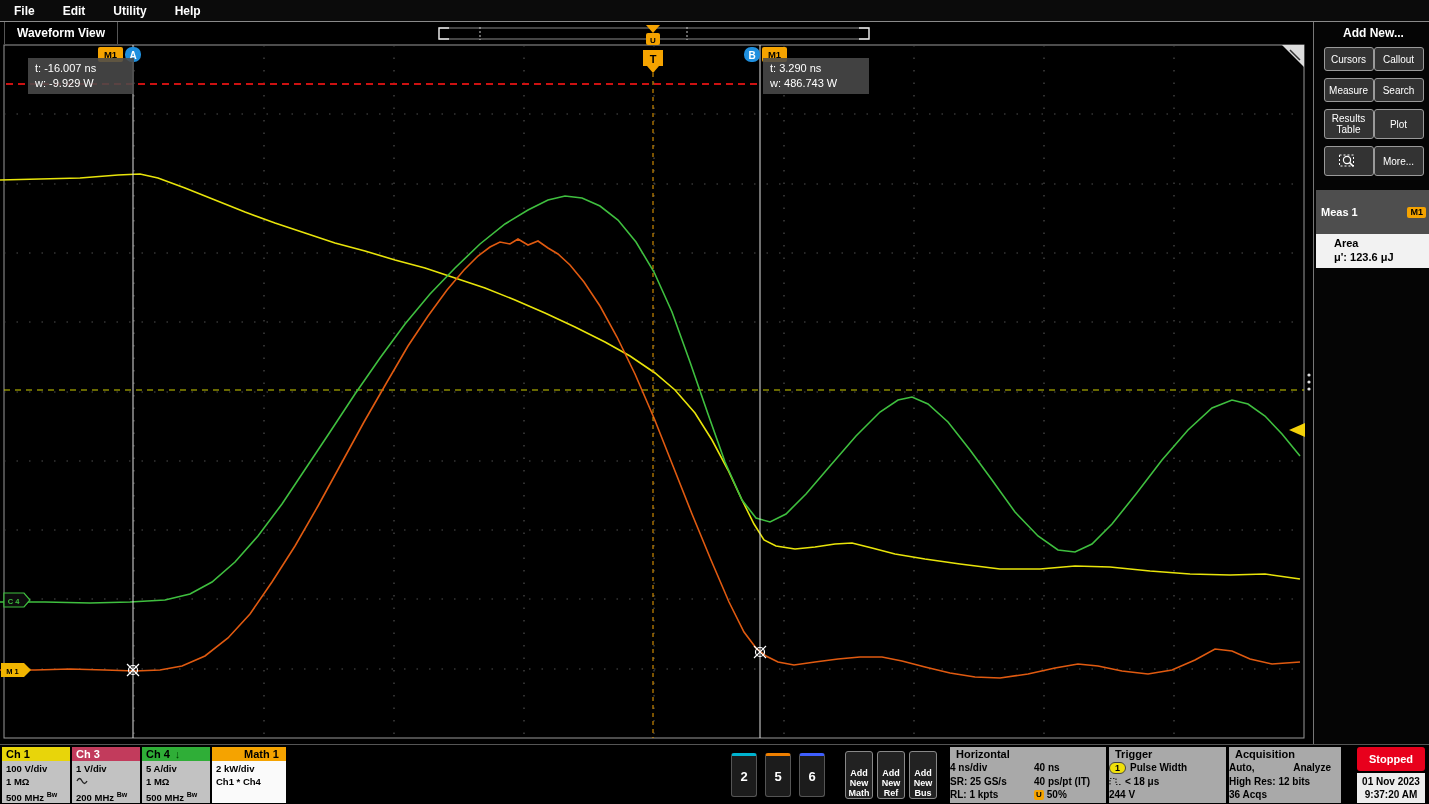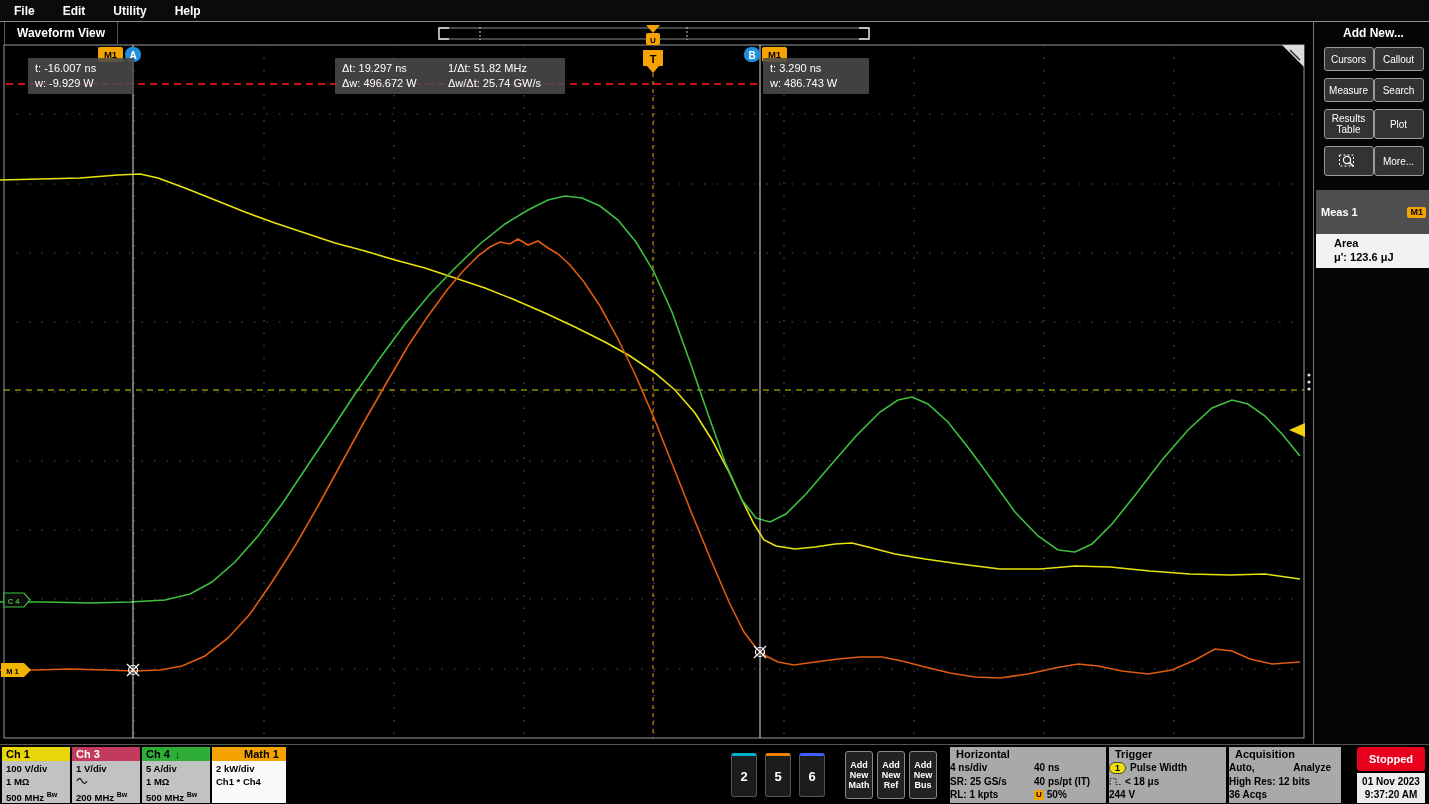--- a/index.html
+++ b/index.html
@@ -67,21 +67,21 @@
 
   .num-btn { position:absolute; top:8px; width:26px; height:44px; background:#1c1c1c;
              border:1px solid #555; border-radius:3px; color:#fff; font-size:13px; font-weight:bold;
              display:flex; align-items:center; justify-content:center; box-sizing:border-box; cursor:pointer; }
   .n2 { left:731px; border-top:3px solid #00b4d0; }
   .n5 { left:765px; border-top:3px solid #f08000; }
   .n6 { left:799px; border-top:3px solid #3f5fff; }
 
   .addnew-btn { position:absolute; top:6px; width:28px; height:48px; background:#222;
                 border:1px solid #888; border-radius:3px; color:#fff; font-size:9px; font-weight:bold;
-                display:flex; flex-direction:column; align-items:center; justify-content:center;
+                display:flex; flex-direction:column; align-items:center; justify-content:flex-end;
                 line-height:10px; box-sizing:border-box; cursor:pointer; }
   .an1 { left:845px; } .an2 { left:877px; } .an3 { left:909px; }
 
   .gray-panel { position:absolute; top:2px; height:56px; background:#a9a9a9; color:#000;
                 box-sizing:border-box; cursor:pointer; }
   .gp-horizontal { left:950px; width:156px; }
   .gp-trigger { left:1109px; width:117px; }
   .gp-acquisition { left:1229px; width:112px; }
   .gp-title { font-size:11px; font-weight:bold; padding:1px 0 0 6px; line-height:13px; }
   .gp-row { display:flex; align-items:center; font-size:10px; font-weight:bold; line-height:13.5px; }
@@ -215,28 +215,20 @@
         <circle cx="1309" cy="353" r="1.6"></circle>
           <circle cx="1309" cy="360" r="1.6"></circle>
           <circle cx="1309" cy="367" r="1.6"></circle>
       </g>
     </svg>
 
     <div class="readout" id="ro-a">
       <div>t: -16.007 ns</div>
       <div>w: -9.929 W</div>
     </div>
-    <div class="readout" id="ro-delta">
-      <div class="ro-pair">
-        <span>Δt: 19.297 ns</span><span>1/Δt: 51.82 MHz</span>
-      </div>
-      <div class="ro-pair">
-        <span>Δw: 496.672 W</span><span>Δw/Δt: 25.74 GW/s</span>
-      </div>
-    </div>
     <div class="readout" id="ro-b">
       <div>t: 3.290 ns</div>
       <div>w: 486.743 W</div>
     </div>
   </div>
 
   <div class="sidebar">
     <div class="sidebar-title">Add New...</div>
     <div class="sb-row">
       <div class="sb-btn">Cursors</div>

